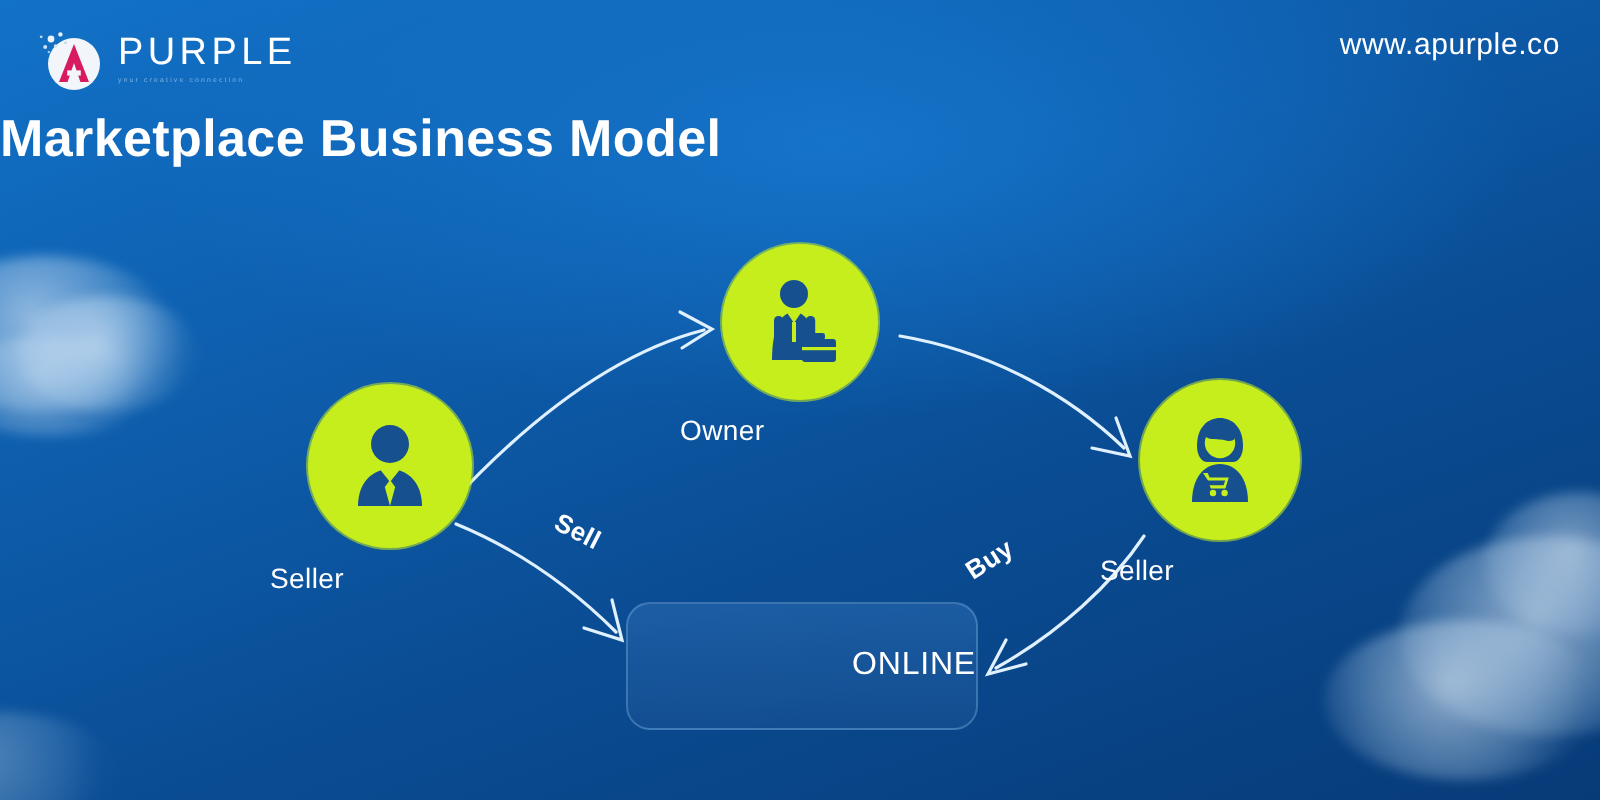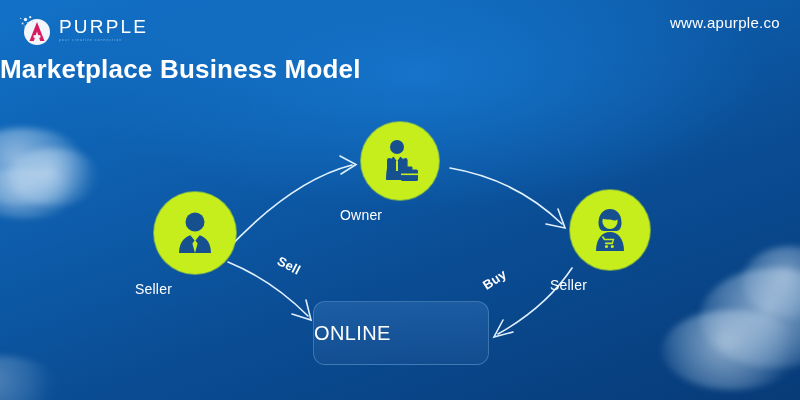--- a/index.html
+++ b/index.html
@@ -122,24 +122,24 @@
     position: absolute;
     left: 313px;
     top: 301px;
     width: 174px;
     height: 62px;
     border-radius: 12px;
     background: linear-gradient(180deg, rgba(41,106,176,.58) 0%, rgba(26,82,148,.58) 100%);
     border: 1px solid rgba(120,172,220,.40);
     display: flex;
     flex-direction: column;
-    align-items: flex-start;
-    justify-content: center;
-    color: #ffffff;
-    font-size: 20px;
+    align-items: flex-end;
+    justify-content: center;
+    color: #ffffff;
+    font-size: 16px;
     line-height: 1.35;
     letter-spacing: .4px;
   }
 
   
   .flow-label {
     position: absolute;
     color: #ffffff;
     font-size: 13px;
     font-weight: 600;

